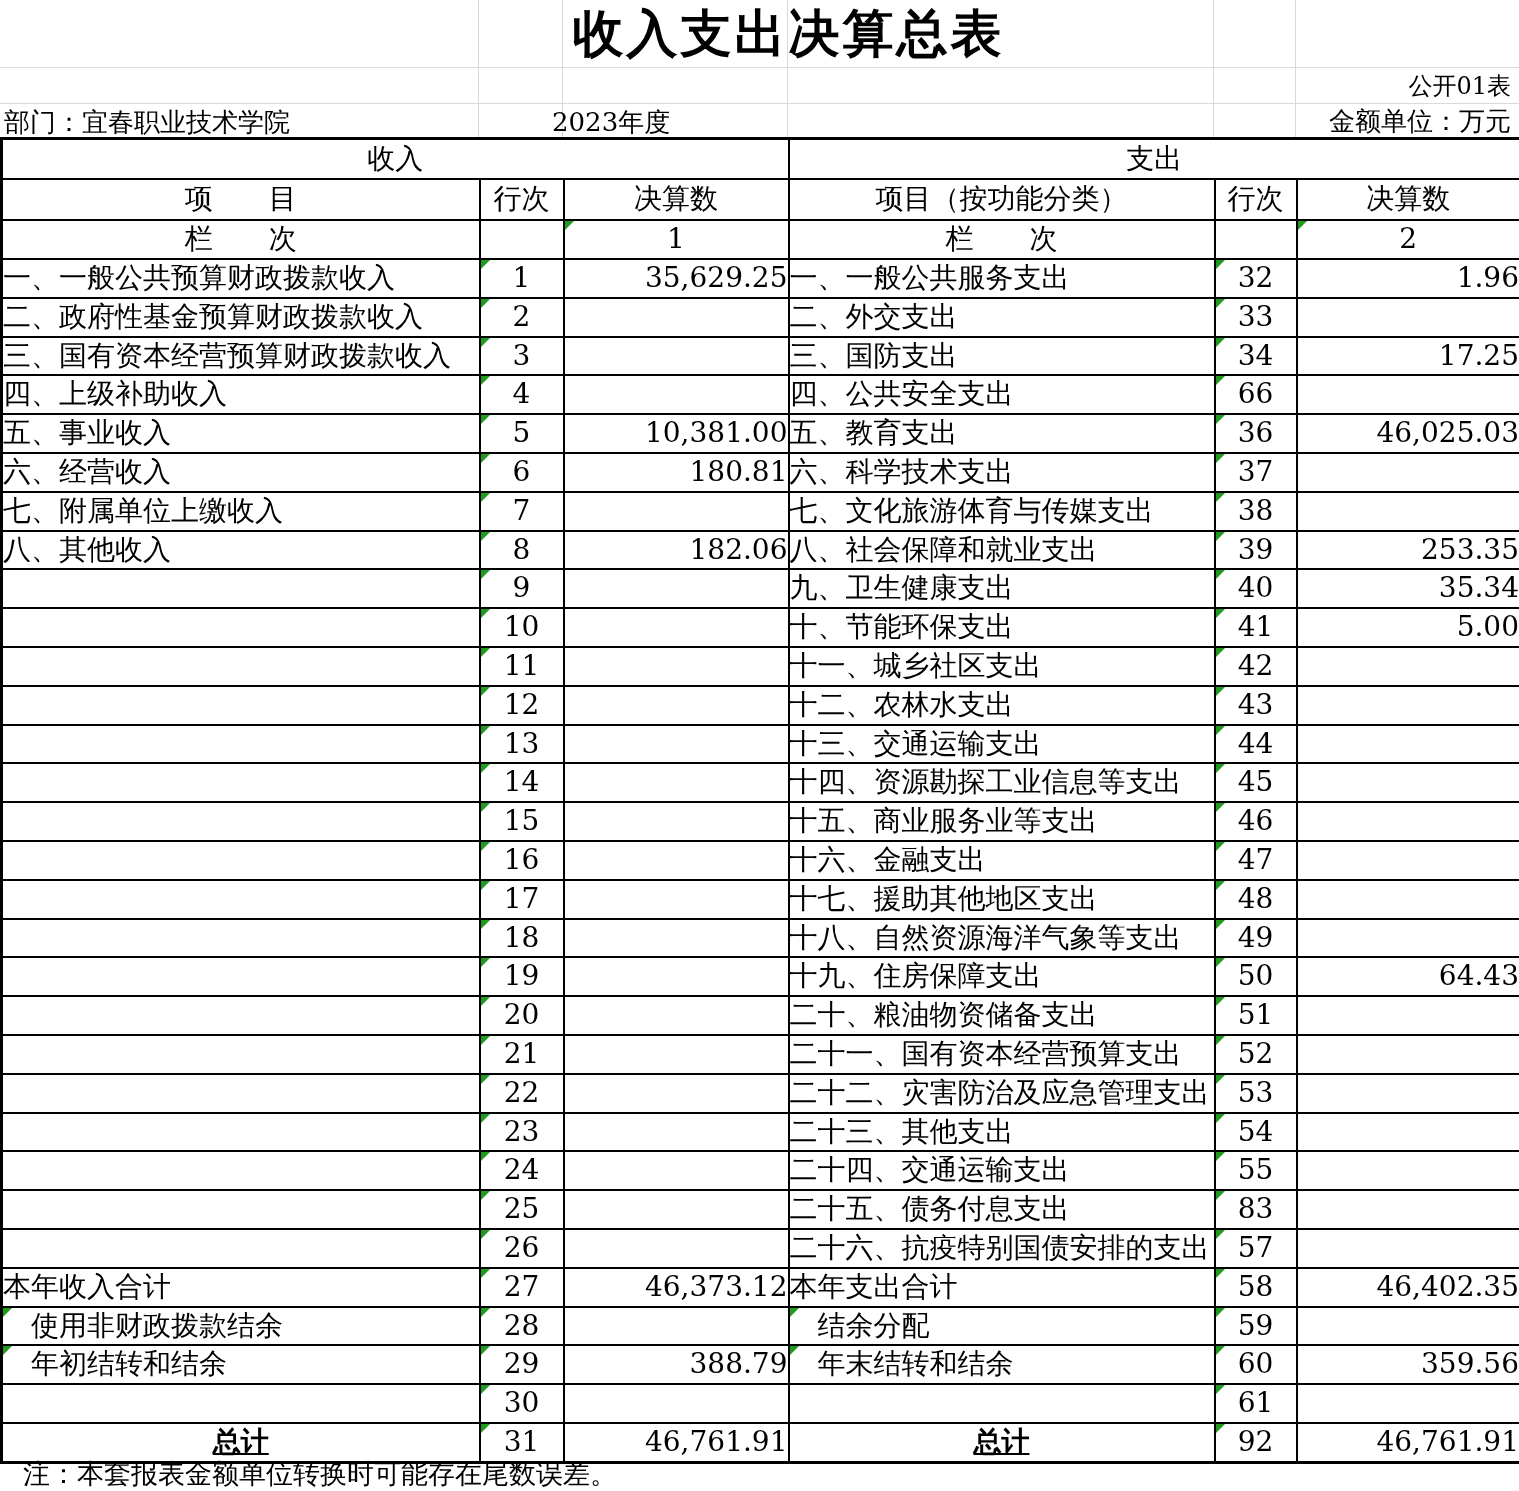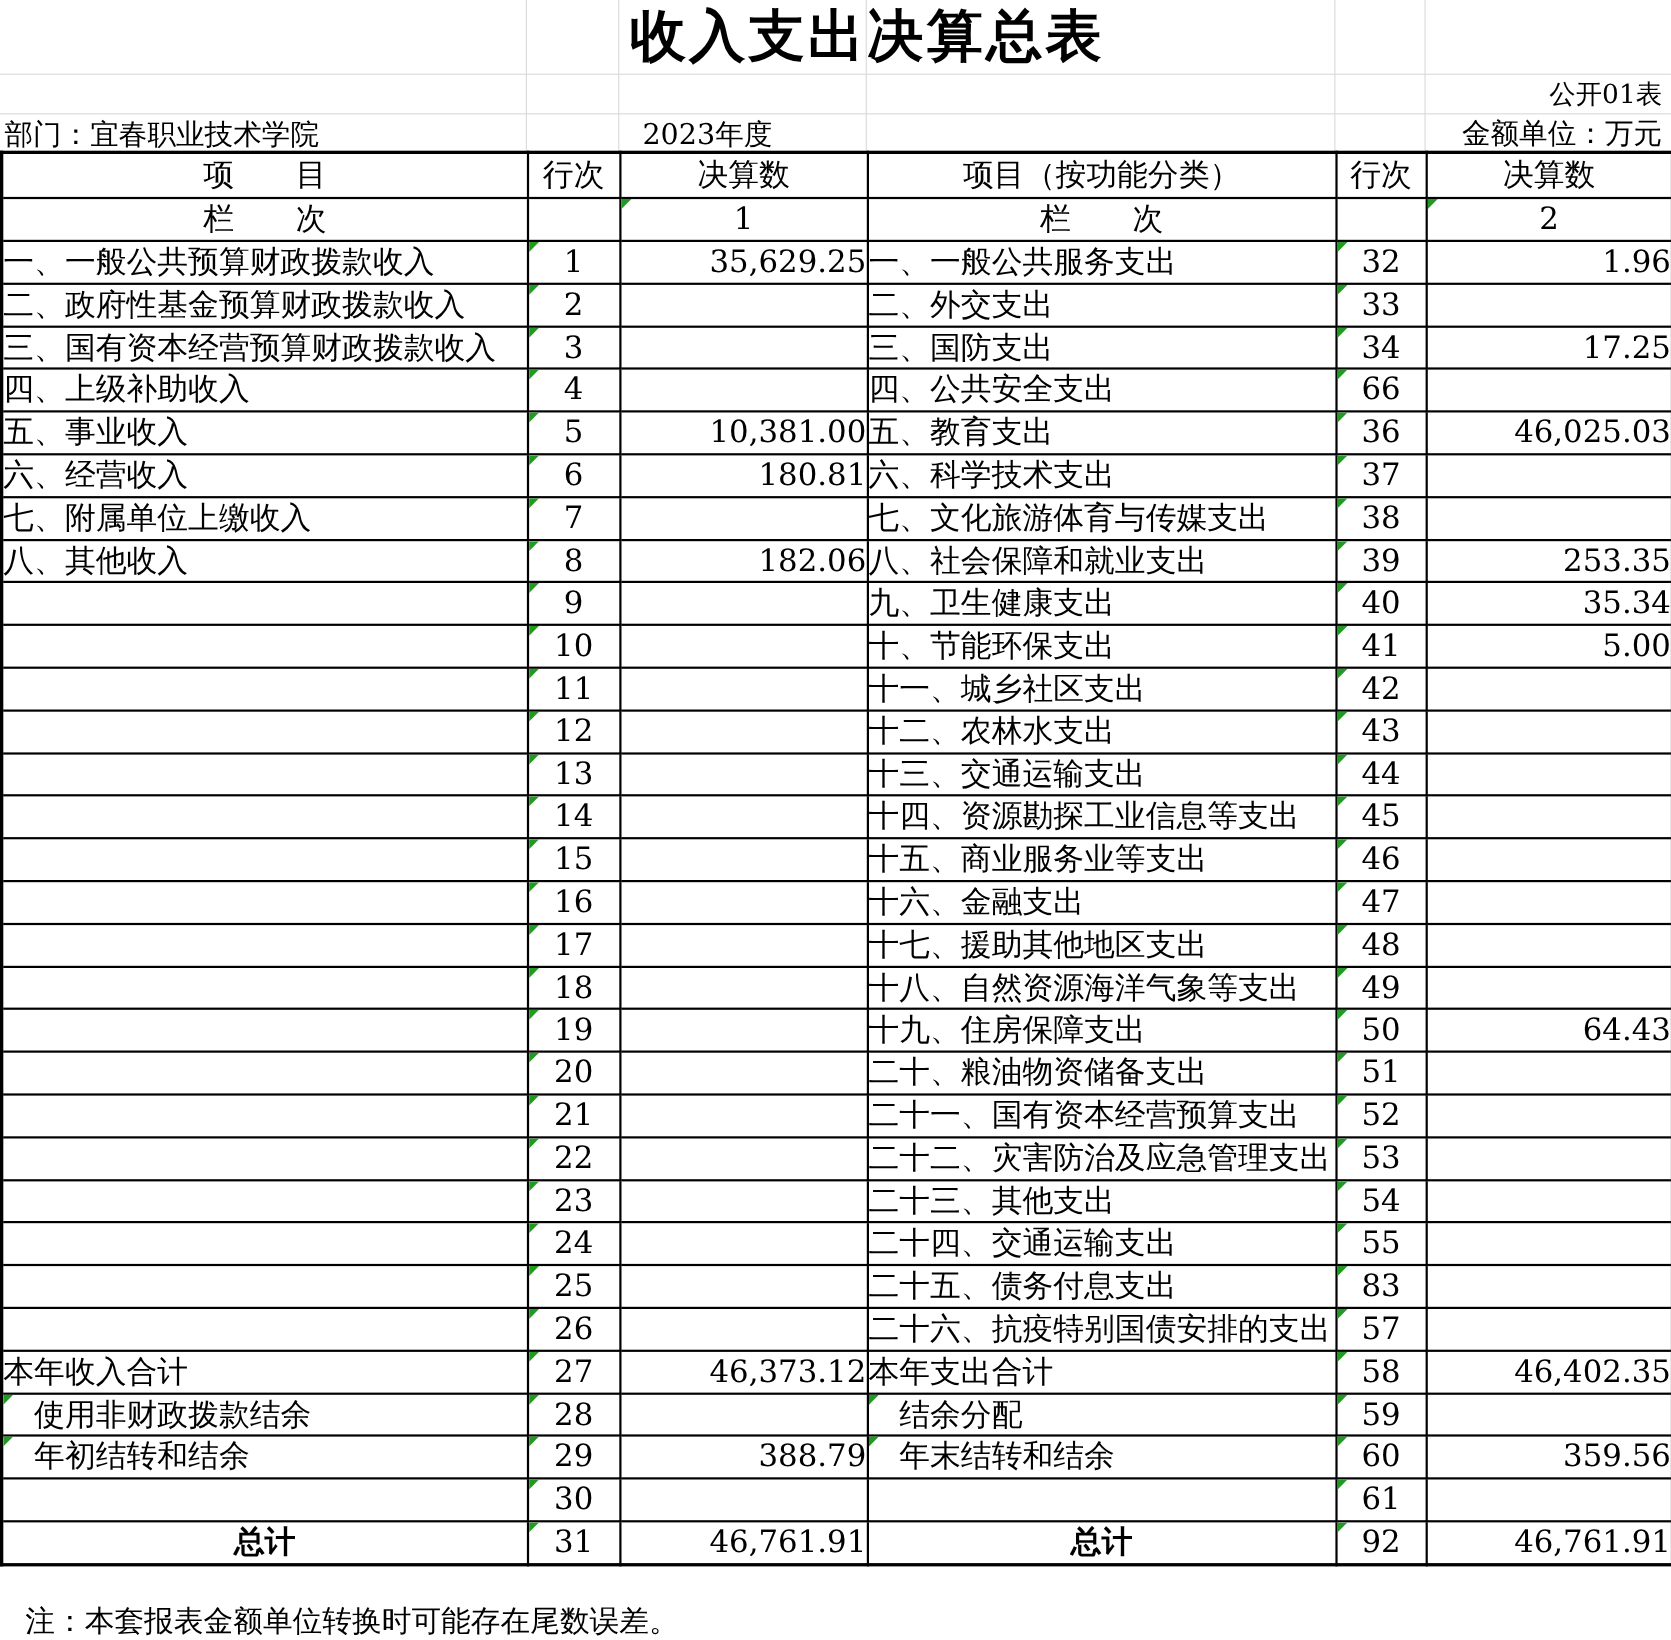--- a/index.html
+++ b/index.html
@@ -12,21 +12,21 @@
   .grid-v{position:absolute;top:0;height:137px;width:1px;background:#d9d9d9;}
   .grid-h{position:absolute;left:0;width:1519px;height:1px;background:#d9d9d9;}
 
   .title{
     position:absolute;top:2px;left:0;width:1577px;height:62px;
     text-align:center;font-size:51px;font-weight:bold;letter-spacing:3px;
     line-height:62px;
   }
   .form-code{position:absolute;top:70px;right:8px;font-size:24px;}
   .dept{position:absolute;top:105px;left:4px;font-size:26px;}
-  .year{position:absolute;top:105px;left:584px;font-size:26px;}
+  .year{position:absolute;top:105px;left:552px;font-size:26px;}
   .unit{position:absolute;top:104px;right:8px;font-size:26px;}
 
   table.main{
     position:absolute;top:137px;left:0;width:1519px;
     border-collapse:collapse;table-layout:fixed;
     border:3px solid #000;
   }
   table.main td{
     border:2px solid #000;vertical-align:middle;
     font-size:28px;line-height:1.1;
@@ -34,21 +34,21 @@
   }
   tr.h1 td{height:38px;text-align:center;}
   tr.h2 td{height:39px;text-align:center;}
   tr.h3 td{height:37px;text-align:center;}
   tr.dr td{height:36.8px;}
   tr.dr{height:38.8px;}
 
   td.item{text-align:left;padding-left:5px;}
   td.rowno{text-align:center;}
   td.val{text-align:right;padding-right:8px;}
-  td.total-cell{text-align:center;font-weight:bold;padding-left:0;}
+  td.total-cell{text-align:center;font-weight:bold;padding-left:0;text-decoration:underline;}
 
   
   .mk{position:relative;}
   .mk::before{
     content:"";position:absolute;top:0;left:0;width:0;height:0;
     border-top:9px solid #229a22;border-right:9px solid transparent;
   }
 
   .note{position:absolute;top:1456px;left:4px;font-size:27px;margin-left:19px;}
 </style>
@@ -74,20 +74,24 @@
   <table class="main">
     <colgroup>
       <col style="width:478px">
         <col style="width:84px">
         <col style="width:225px">
       <col style="width:426px">
         <col style="width:82px">
         <col style="width:224px">
     </colgroup>
     <thead>
+      <tr class="h1">
+        <td colspan="3">收入</td>
+        <td colspan="3">支出</td>
+      </tr>
       <tr class="h2">
         <td>项　　目</td>
         <td>行次</td>
         <td>决算数</td>
         <td>项目（按功能分类）</td>
         <td>行次</td>
         <td>决算数</td>
       </tr>
       <tr class="h3">
         <td>栏　　次</td>

